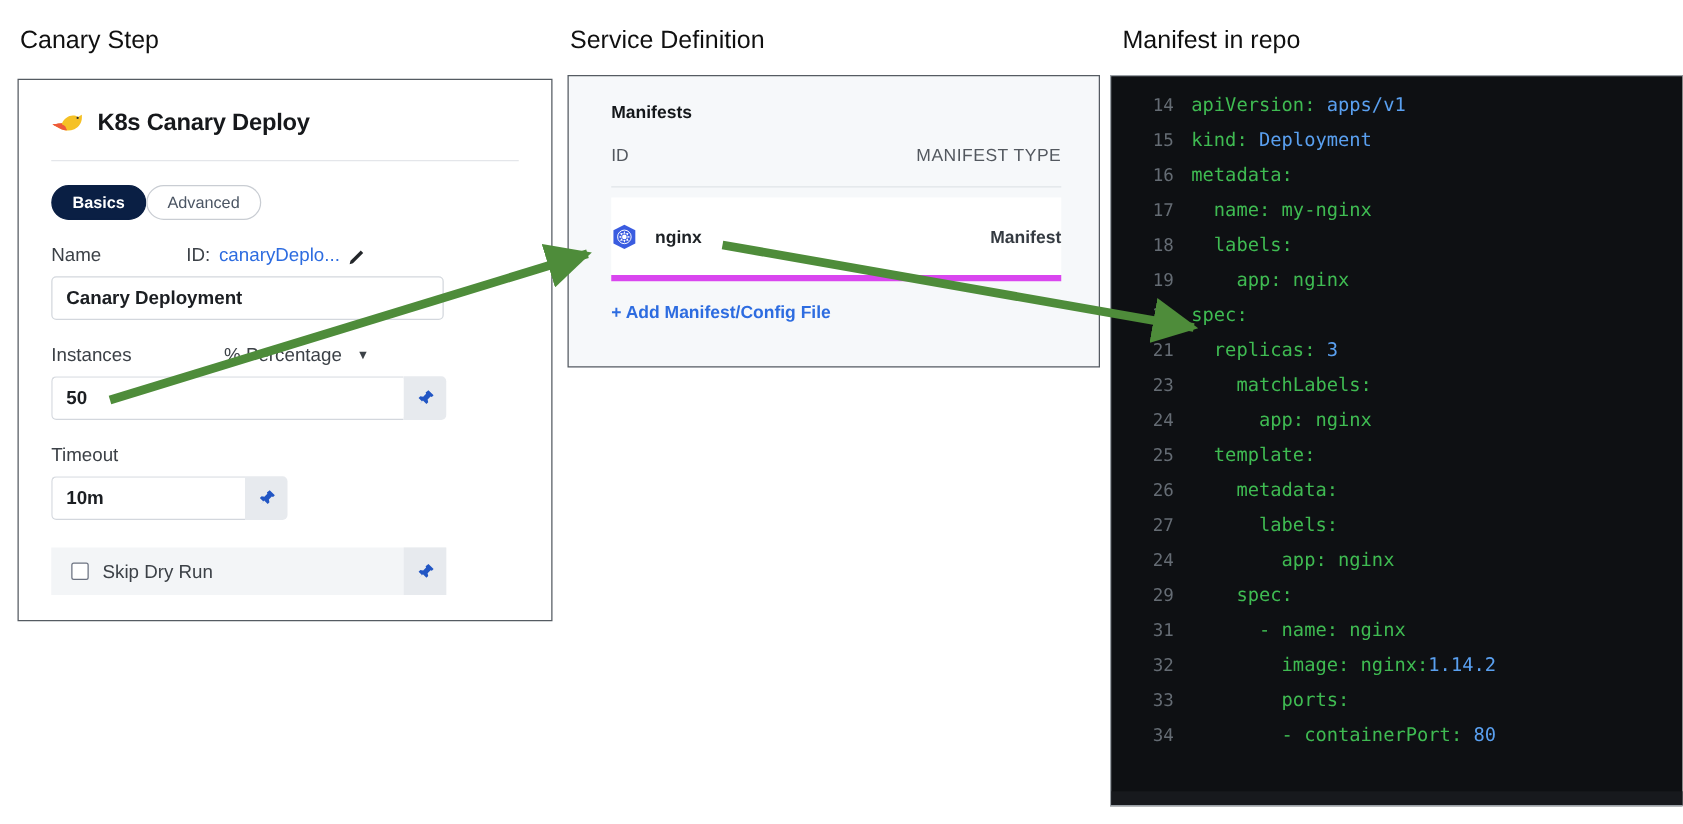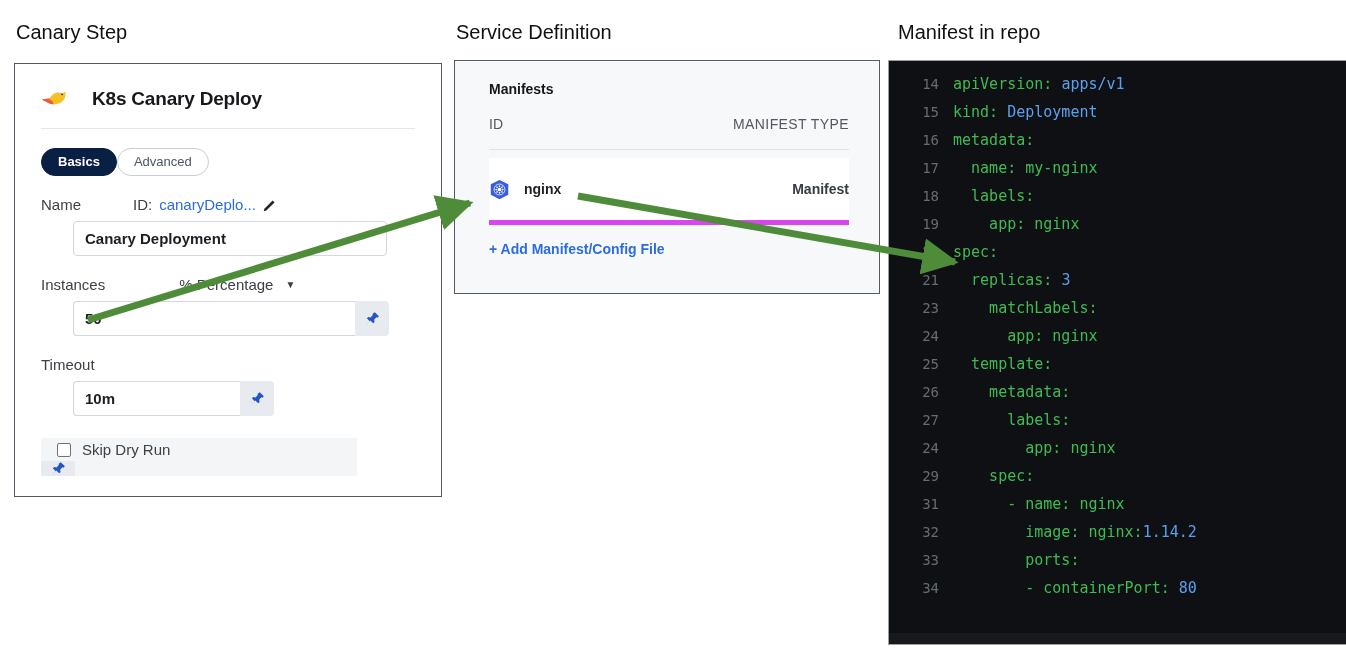--- a/index.html
+++ b/index.html
@@ -33,21 +33,21 @@
     position: absolute;
     left: 14px; top: 63px;
     width: 428px; height: 434px;
     background: #ffffff;
     border: 1.5px solid #555b62;
     box-sizing: border-box;
   }
   .step-header {
     display: flex;
     align-items: center;
-    gap: 25px;
+    gap: 11px;
     padding: 24px 0 0 26px;
   }
   .canary-bird { width: 26px; height: 20px; display: block; flex: none; }
   .step-title {
     font-size: 19px;
     font-weight: bold;
     color: #16181b;
     letter-spacing: -0.2px;
   }
   .divider {
@@ -78,38 +78,37 @@
     gap: 8px;
   }
   .field-label {
     font-size: 15px;
     color: #3c4147;
   }
   .id-block {
     display: flex;
     align-items: center;
     gap: 7px;
-    margin-left: 44px;
+    margin-left: 60px;
     font-size: 15px;
     color: #3c4147;
     white-space: nowrap;
   }
   .id-value { color: #2d6ce0; }
   .pencil { width: 14px; height: 14px; display: block; }
 
   .input-box {
     margin-top: 8px;
     height: 35px;
     border: 1px solid #d3d7dd;
     border-radius: 4px;
     background: #ffffff;
     display: flex;
     align-items: center;
     box-sizing: border-box;
-    margin-left: 32px;
   }
   .input-box .val {
     padding-left: 11px;
     font-size: 15px;
     color: #1b1e22;
     font-weight: 600;
   }
   .input-wrap { display: flex; align-items: stretch; margin-top: 8px; }
   .input-wrap .input-box { margin-top: 0; flex: none; border-right: none;
                            border-top-right-radius: 0; border-bottom-right-radius: 0; }
@@ -139,21 +138,20 @@
     cursor: pointer;
   }
   .caret { font-size: 10px; color: #3c4147; line-height: 1; }
 
   .checkbox-row {
     margin-top: 22px;
     height: 38px;
     background: #f3f5f7;
     display: flex;
     align-items: stretch;
-    flex-direction: column;
   }
   .chk-inner {
     flex: 1;
     display: flex;
     align-items: center;
     gap: 11px;
     padding-left: 16px;
   }
   .chk-box {
     width: 14px; height: 14px;
@@ -315,21 +313,21 @@
             <path d="M10.4 1.2 14.8 5.6l-1.5 1.5-1.1-.4-2.5 2.5.5 2.4-1.5 1.5-3-3-4 4L1 14.8l4-4-3-3L3.5 6.3l2.4.5L8.4 4.3 8 3.2z" fill="#2256c4"></path>
           </svg>
         </div>
       </div>
 
       <div class="field-row">
         <span class="field-label">Timeout</span>
       </div>
 
       <div class="input-wrap">
-        <div class="input-box" style="width:167px;">
+        <div class="input-box" style="width:155px;">
           <span class="val">10m</span>
         </div>
         <div class="pin-btn">
           <svg class="pin-ico" viewBox="0 0 16 16">
             <path d="M10.4 1.2 14.8 5.6l-1.5 1.5-1.1-.4-2.5 2.5.5 2.4-1.5 1.5-3-3-4 4L1 14.8l4-4-3-3L3.5 6.3l2.4.5L8.4 4.3 8 3.2z" fill="#2256c4"></path>
           </svg>
         </div>
       </div>
 
       <div class="checkbox-row" style="width:316px;">

